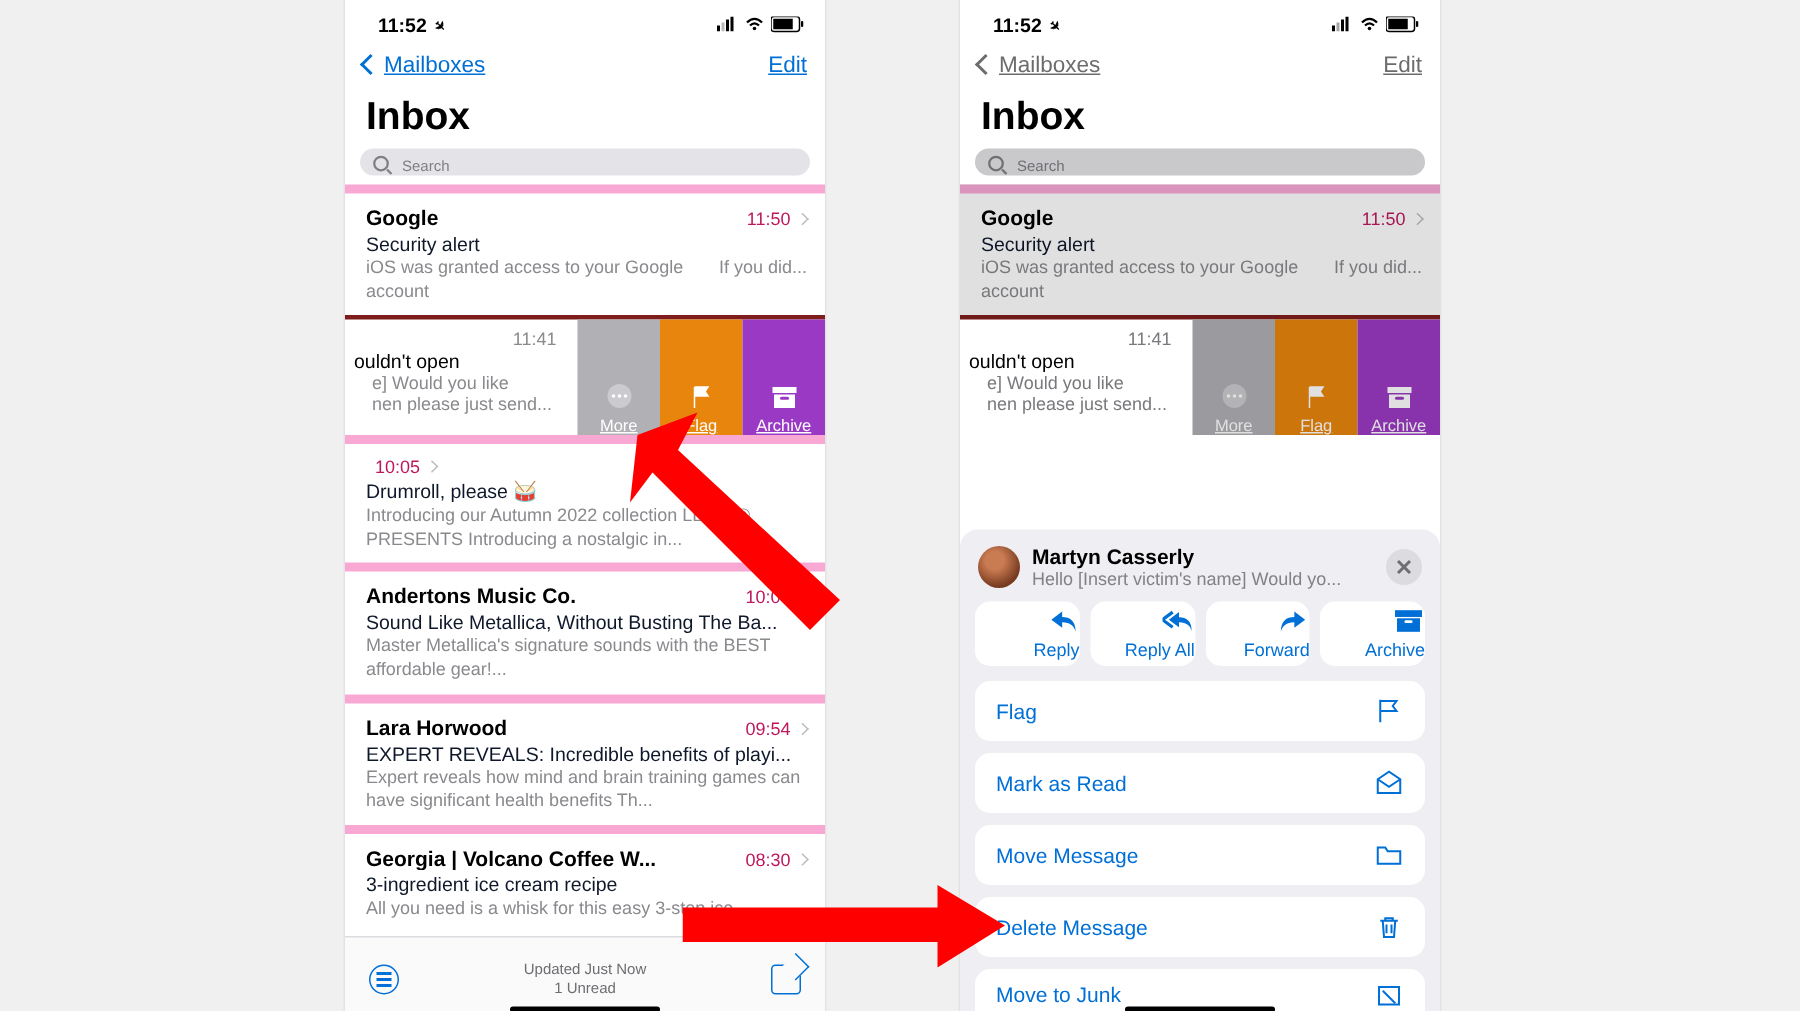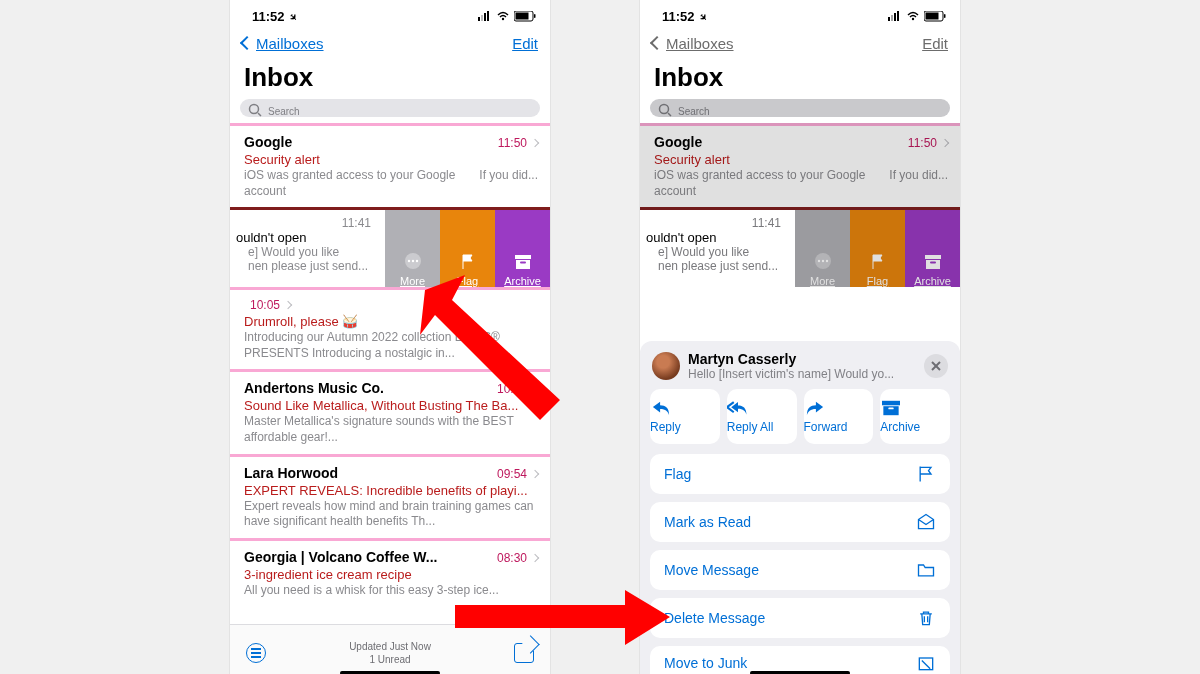--- a/index.html
+++ b/index.html
@@ -46,31 +46,31 @@
     font-size:26px; font-weight:700; padding:4px 14px 6px; color:#000;
   }
 
   .search {
     margin:0 10px 6px; height:18px; background:#e4e4e8; border-radius:9px;
     display:flex; align-items:flex-end; padding:0 8px; gap:6px; color:#7f7f84;
     font-size:10px;
   }
 
   .row {
-    border-top:3px solid #f9a8d4;
+    border-top:6px solid #f9a8d4;
     padding:8px 12px 8px 14px;
     background:#fff;
     position:relative;
   }
   .row:first-of-type { border-top:none; }
   .row-top { display:flex; align-items:baseline; }
   .sender { font-weight:600; font-size:14px; color:#000; flex:1; white-space:nowrap; overflow:hidden; text-overflow:ellipsis; }
   .time { font-size:12px; color:#be185d; margin-left:6px;}
   .chev-right { display:inline-block; width:6px; height:6px; border-top:1.5px solid #bcbcc0; border-right:1.5px solid #bcbcc0; transform:rotate(45deg); margin-left:5px; position:relative; top:-1px;}
-  .subject { font-size:13px; color:#b91c1c; margin-top:2px; white-space:nowrap; overflow:hidden; text-overflow:ellipsis;}
+  .subject { font-size:13px; color:#0f172a; margin-top:2px; white-space:nowrap; overflow:hidden; text-overflow:ellipsis;}
   .preview { font-size:12px; color:#8a8a8e; margin-top:1px; line-height:1.3; max-height:2.6em; overflow:hidden;}
   .preview-right { float:right; font-size:12px; color:#8a8a8e; margin-left:8px; margin-top:1px;}
 
   
   .swipe-row { display:flex; height:80px; border-top:3px solid #7f1d1d;}
   .swipe-content { flex:1; padding:6px 10px 6px 6px; overflow:hidden;}
   .swipe-time { text-align:right; font-size:12px; color:#8a8a8e; padding-right:4px;}
   .swipe-text { font-size:13px; color:#000; white-space:nowrap; overflow:hidden; text-overflow:ellipsis;}
   .swipe-preview { font-size:12px; color:#8a8a8e; white-space:nowrap; overflow:hidden; text-overflow:ellipsis;margin-left:12px;}
   .swipe-actions { display:flex; }
@@ -104,22 +104,22 @@
   }
   .sheet-header { display:flex; align-items:center; gap:8px; padding:2px 2px 8px;}
   .avatar { width:28px; height:28px; border-radius:50%; background: radial-gradient(circle at 40% 35%, #c97b52 25%, #773b1f 70%); flex:0 0 28px;}
   .sheet-head-txt { flex:1; }
   .sheet-name { font-weight:700; font-size:14px; color:#000;}
   .sheet-prev { font-size:12px; color:#818186; white-space:nowrap; overflow:hidden; text-overflow:ellipsis;}
   .close-btn { width:24px; height:24px; border-radius:50%; background:#dcdce0; display:flex; align-items:center; justify-content:center; color:#6d6d72; font-size:14px;}
 
   .tile-row { display:flex; gap:7px; margin-bottom:10px;}
   .tile {
-    flex:1; background:#fff; border-radius:10px; height:55px;
-    display:flex; flex-direction:column; align-items:flex-start; justify-content:center; gap:3px;
+    flex:1; background:#fff; border-radius:10px; height:43px;
+    display:flex; flex-direction:column; align-items:flex-end; justify-content:center; gap:3px;
     color:#006fd6; font-size:12px; font-weight:500;
   }
   .tile svg { width:22px; height:18px; }
 
   .list-item {
     background:#fff; border-radius:10px; height:40px;
     display:flex; align-items:center; justify-content:space-between;
     padding:0 14px; margin-bottom:8px; color:#006fd6; font-size:14px;
   }
   .list-item svg { width:20px; height:20px; }

